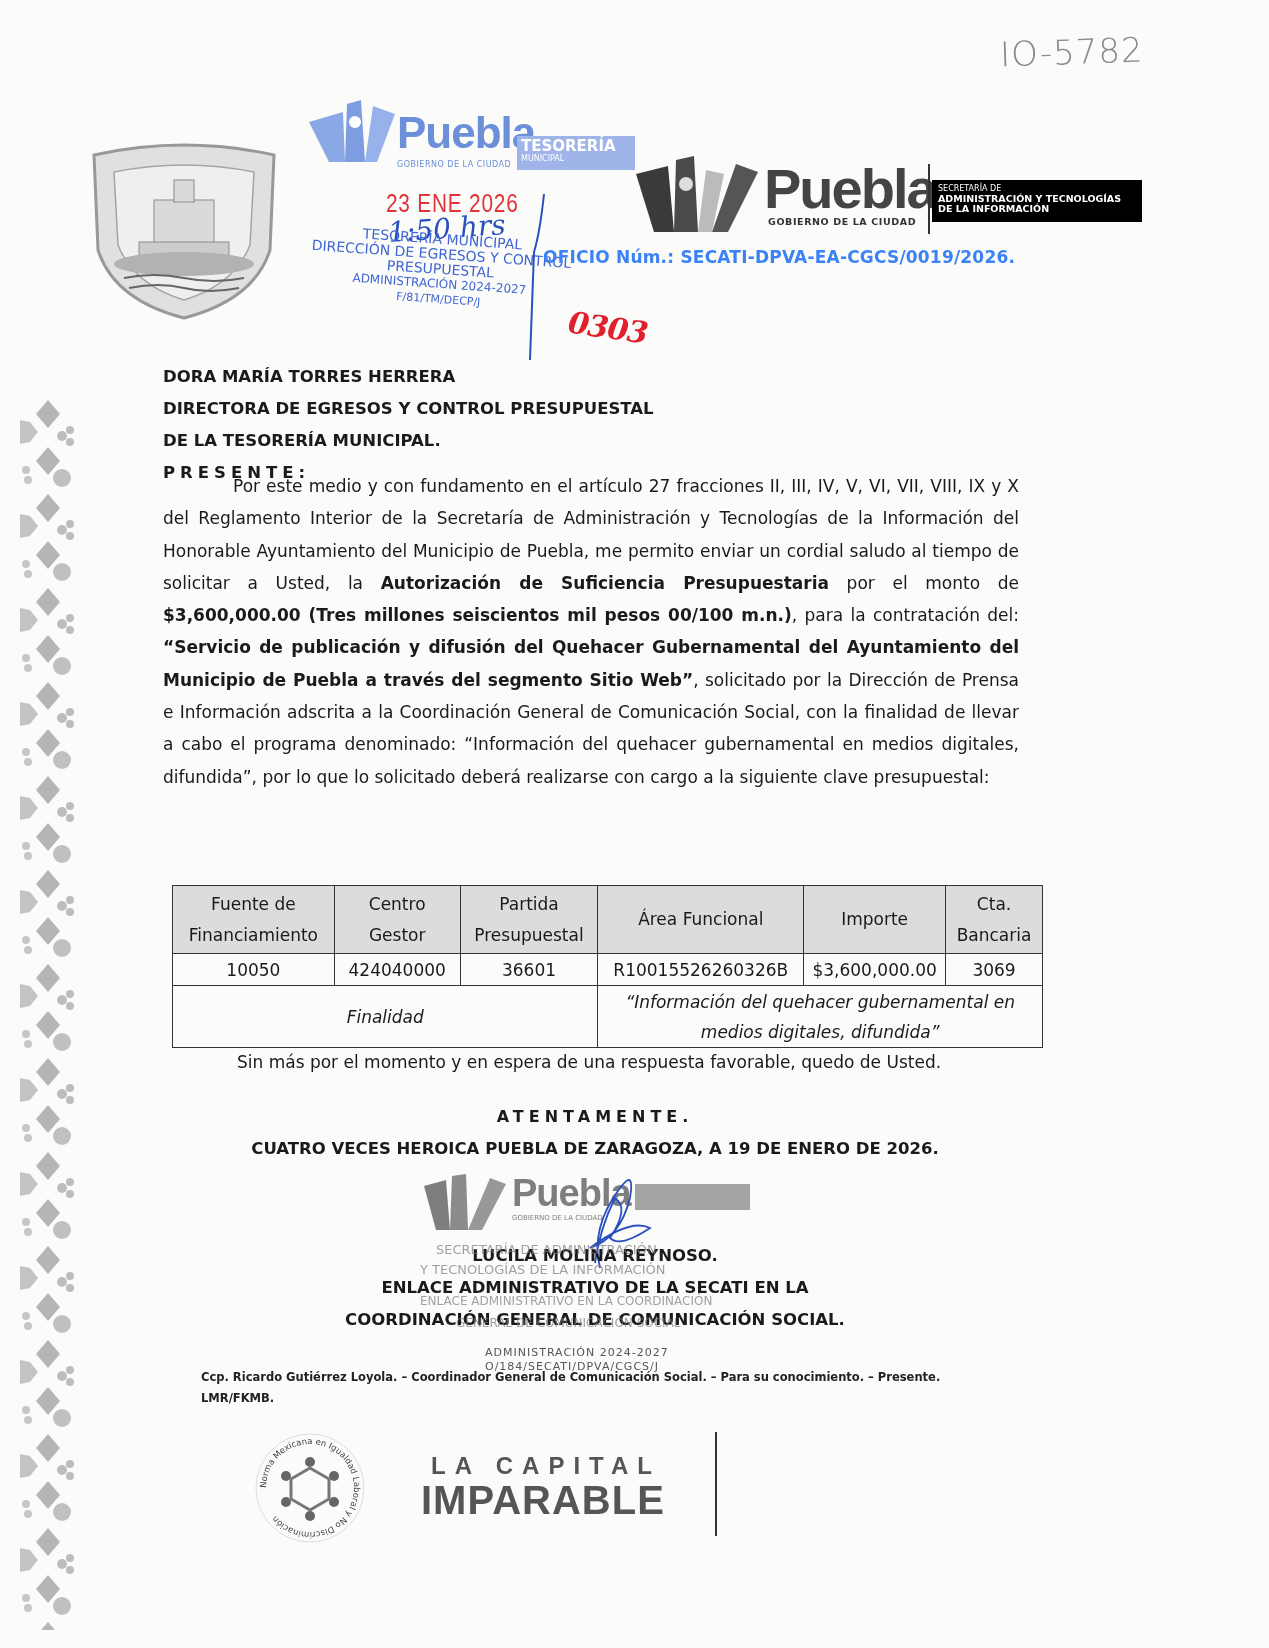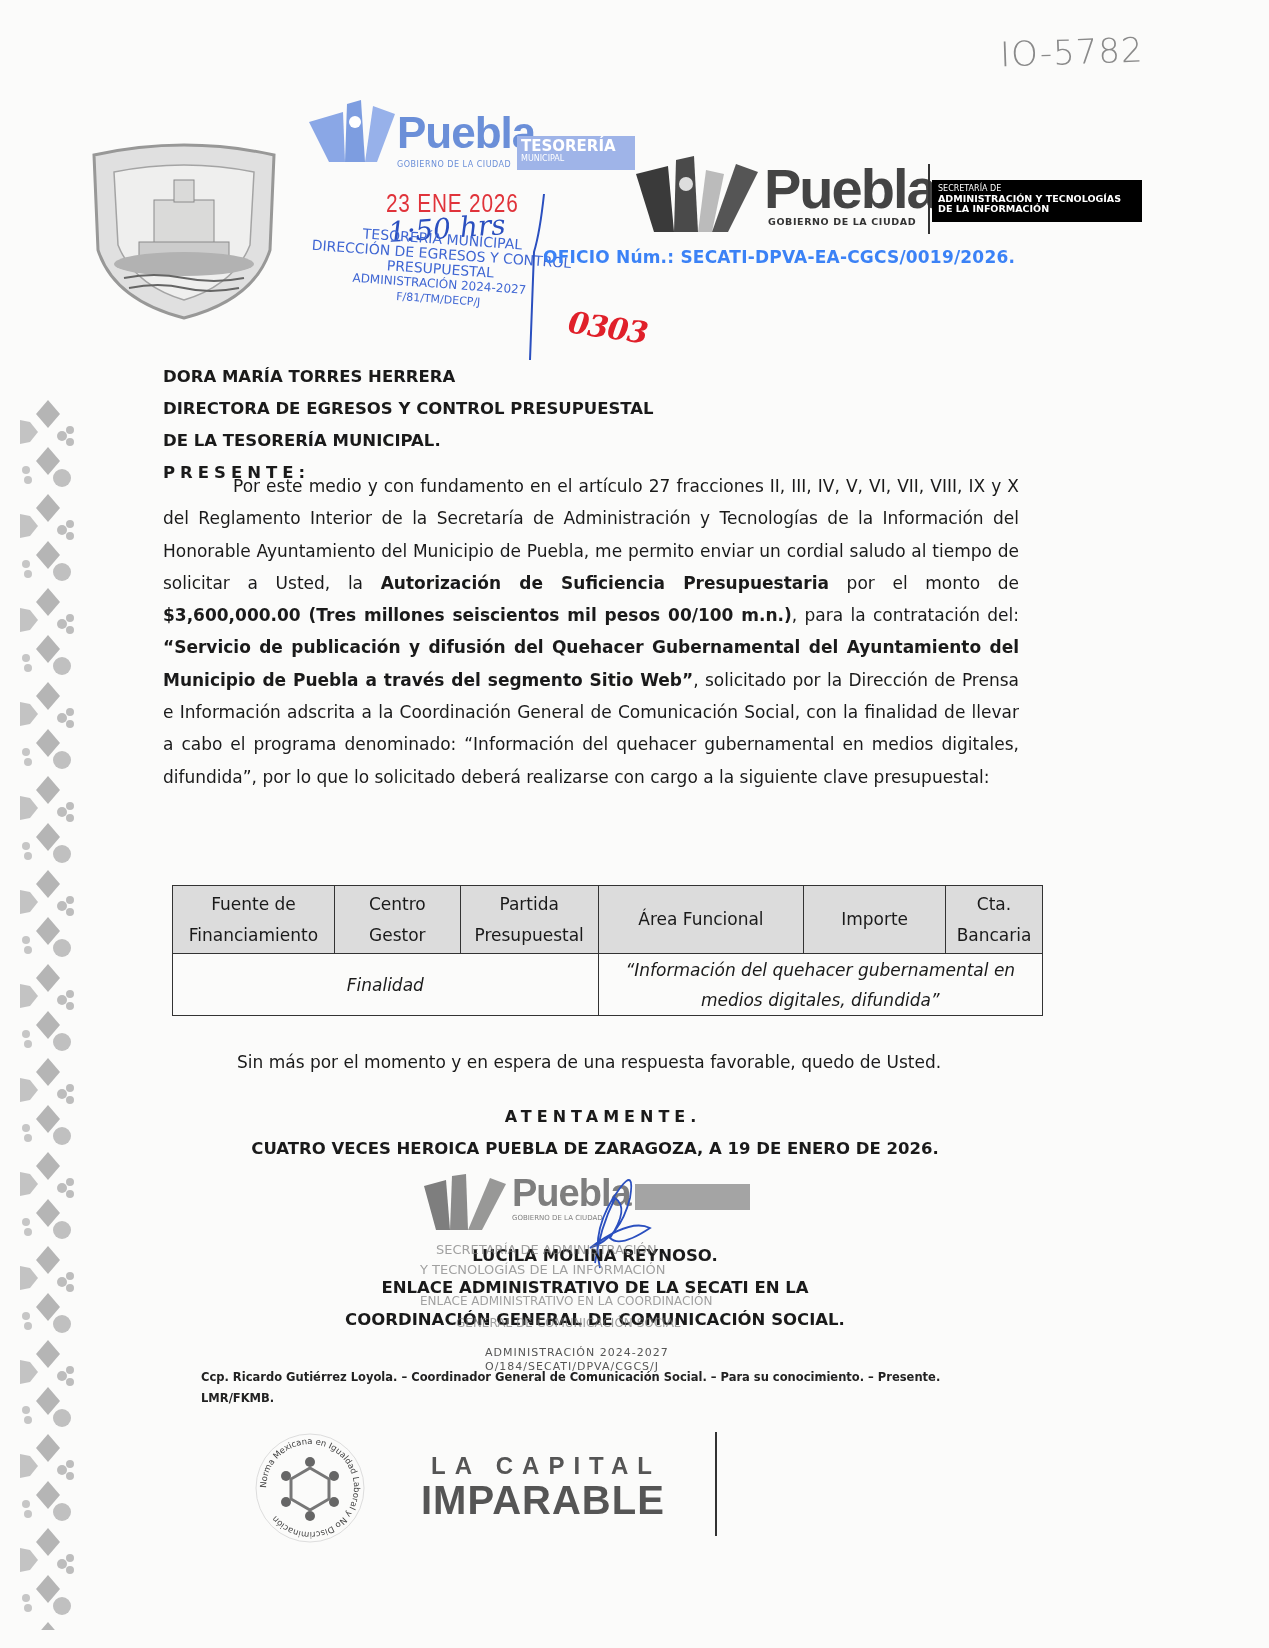--- a/index.html
+++ b/index.html
@@ -57,21 +57,21 @@
   
   .budget-table { left: 172px; top: 858px; width: 871px; border-collapse: collapse; font-size: 17px; color: #1a1a1a; margin-top: 27px; }
   .budget-table td, .budget-table th { border: 1.5px solid #333; text-align: center; vertical-align: middle; padding: 0 4px; }
   .budget-table thead th { background: #dcdcdc; font-weight: normal; height: 68px; line-height: 31px; }
   .budget-table tbody td { height: 32px; }
   .budget-table .fin-label { font-style: italic; height: 62px; }
   .budget-table .fin-text { font-style: italic; line-height: 30px; }
 
   .closing { left: 237px; top: 1052px; font-size: 17px; color: #1a1a1a; }
 
-  .atte { left: 0; width: 1190px; top: 1107px; text-align: center; font-size: 16px; font-weight: bold; letter-spacing: 5px; margin-left: 8px; }
+  .atte { left: 0; width: 1190px; top: 1107px; text-align: center; font-size: 16px; font-weight: bold; letter-spacing: 5px; }
   .city-date { left: 0; width: 1190px; top: 1139px; text-align: center; font-size: 16.5px; font-weight: bold; }
 
   .sig-logo { left: 420px; top: 1172px; width: 330px; height: 60px; opacity: 0.75; }
   .sig-logo .puebla-word { position: absolute; left: 92px; top: 0; font-size: 38px; font-weight: bold; color: #555; font-family: "Liberation Sans", sans-serif; letter-spacing: -1px; }
   .sig-logo .gob { position: absolute; left: 92px; top: 42px; font-size: 7px; color: #555; }
   .sig-logo .sec-box { position: absolute; left: 215px; top: 12px; width: 115px; height: 26px; background: #888; }
   .signature { left: 560px; top: 1168px; width: 100px; height: 110px; }
 
   .signer { left: 0; width: 1190px; top: 1240px; text-align: center; font-size: 16.5px; font-weight: bold; line-height: 32px; }
   .stamp-ghost { position: absolute; color: #7a7a7a; font-weight: normal; font-size: 13px; opacity: 0.7; }
@@ -197,20 +197,28 @@
       <th>Fuente de Financiamiento</th>
       <th>Centro Gestor</th>
       <th>Partida Presupuestal</th>
       <th>Área Funcional</th>
       <th>Importe</th>
       <th>Cta. Bancaria</th>
     </tr>
   </thead>
   <tbody>
     <tr>
+      <td>10050</td>
+      <td>424040000</td>
+      <td>36601</td>
+      <td>R10015526260326B</td>
+      <td>$3,600,000.00</td>
+      <td>3069</td>
+    </tr>
+    <tr>
       <td class="fin-label" colspan="3">Finalidad</td>
       <td class="fin-text" colspan="3">“Información del quehacer gubernamental en medios digitales, difundida”</td>
     </tr>
   </tbody>
 </table>
 
 <div class="abs closing">Sin más por el momento y en espera de una respuesta favorable, quedo de Usted.</div>
 
 <div class="abs atte">ATENTAMENTE.</div>
 <div class="abs city-date">CUATRO VECES HEROICA PUEBLA DE ZARAGOZA, A 19 DE ENERO DE 2026.</div>

